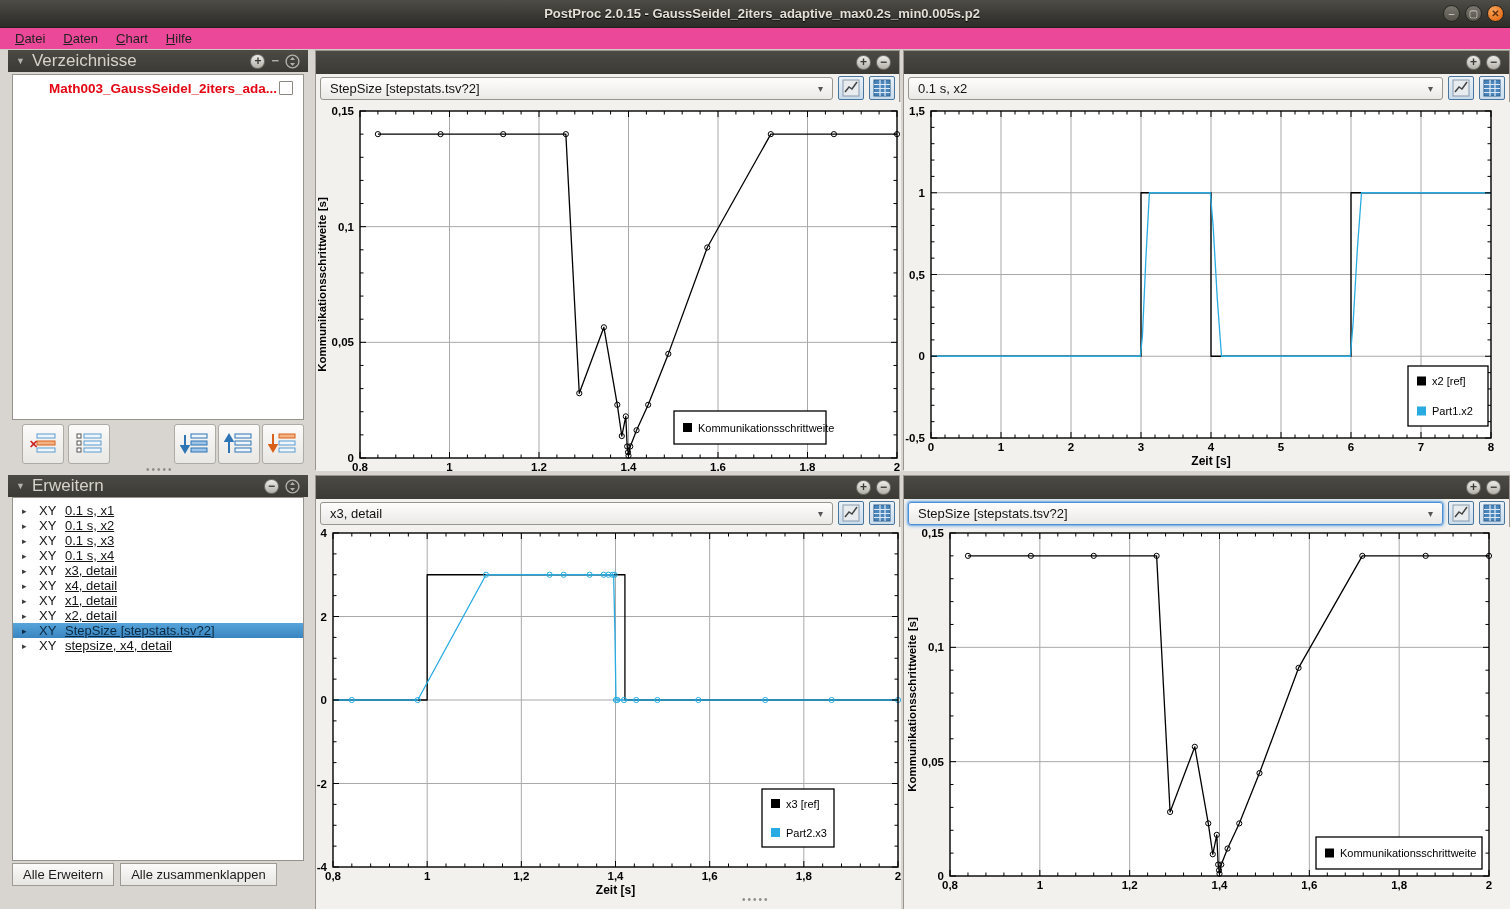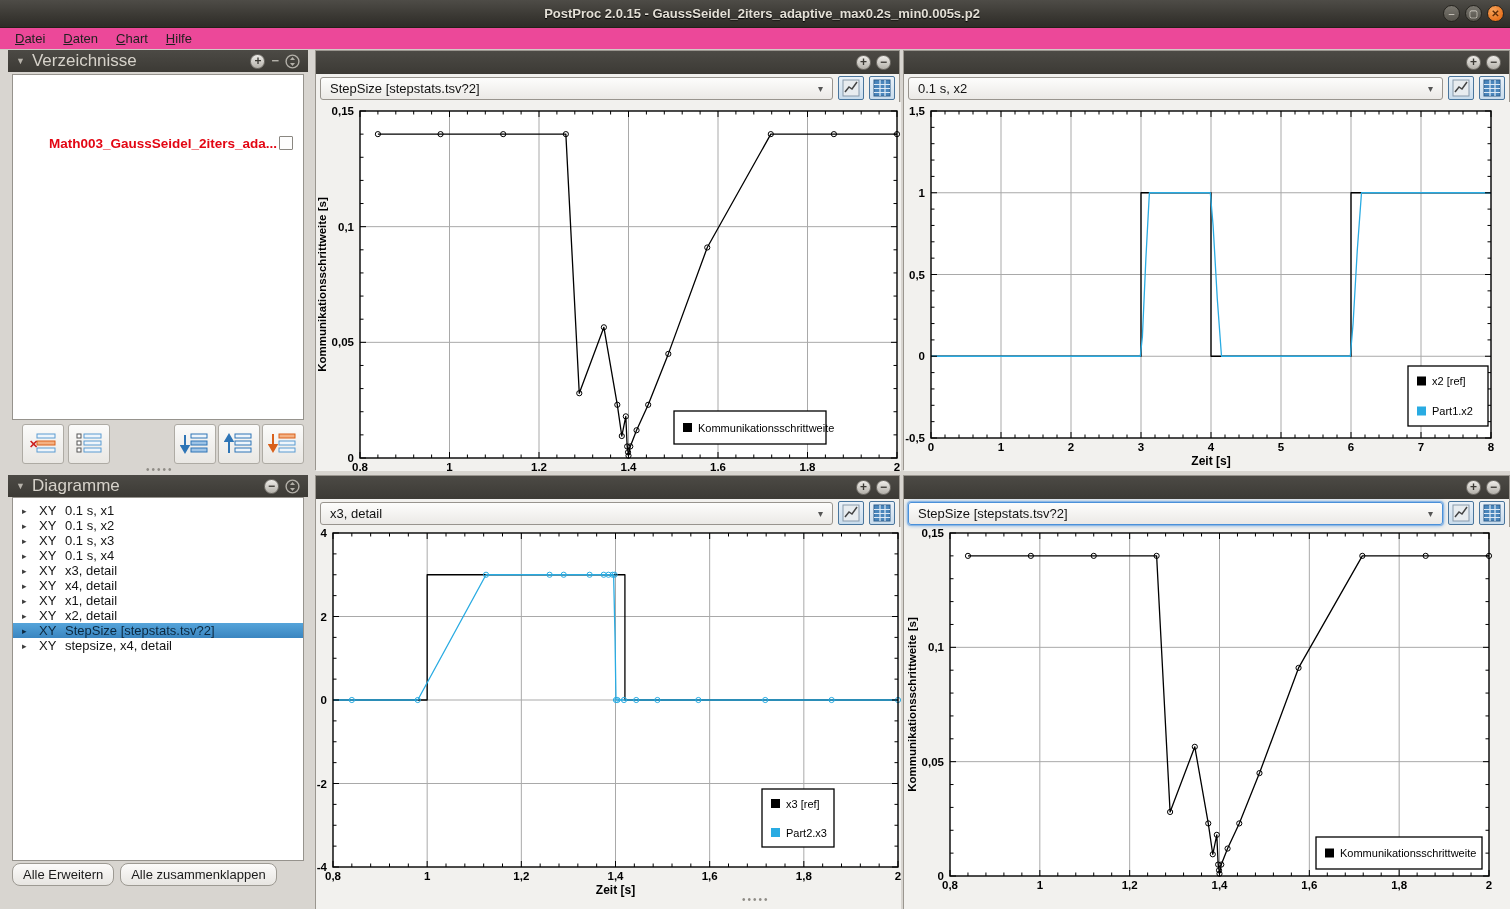--- a/index.html
+++ b/index.html
@@ -49,44 +49,44 @@
     background:linear-gradient(#efede9,#b3b0a9); border:1px solid #75726c;
     color:#3b3934; font-size:12px; font-weight:bold; line-height:12px; text-align:center;
   }
   .flat-minus { color:#b3b0a9; font-size:13px; font-weight:bold; line-height:14px; }
   .detach-btn { width:15px; height:15px; }
   .panel-body {
     position:absolute; left:4px; right:4px; background:#fff;
     border:1px solid #96938d;
   }
   
-  .vrow { display:flex; align-items:flex-start; padding:18px 10px 0 36px;margin-top:43px; }
+  .vrow { display:flex; align-items:flex-start; padding:6px 10px 0 36px; }
   .vlabel { color:#e30613; font-weight:bold; font-size:13.5px; }
   .checkbox {
     margin-left:auto; width:14px; height:14px; background:#fdfdfd;
     border:1px solid #8a8781; border-radius:1px;
   }
   .tree-toolbar { position:absolute; left:0; right:0; bottom:2px; height:44px; }
   .tbtn {
     position:absolute; top:2px; width:42px; height:40px;
     background:linear-gradient(#fbfbfa,#e9e7e3); border:1px solid #aeaba4; border-radius:3px;
     display:flex; align-items:center; justify-content:center;
   }
   
   .dlist { position:absolute; left:4px; right:4px; top:22px; bottom:28px; background:#fff; border:1px solid #96938d; padding-top:5px; overflow:hidden; }
   .drow { display:flex; align-items:center; height:15px; font-size:13px; color:#141414; }
   .drow .tri { width:14px; padding-left:9px; color:#3c3c3c; font-size:9px; }
   .drow .dtype { width:38px; padding-left:12px; }
-  .drow .dlabel { white-space:nowrap; }
+  .drow .dlabel { white-space:nowrap;text-decoration:underline; }
   .drow.selected { background:linear-gradient(#55a4da,#3a85c0); color:#0c2940; }
   .drow.selected .tri { color:#0c2940; }
   .dbuttons { position:absolute; left:4px; bottom:3px; display:flex; gap:6px; }
   .pushbtn {
     height:23px; padding:2px 10px 3px 10px; font-size:13px; color:#1b1b1b;
-    background:linear-gradient(#fcfbfa,#e7e5e1); border:1px solid #9d9a93; border-radius:8px;
+    background:linear-gradient(#fcfbfa,#e7e5e1); border:1px solid #9d9a93; border-radius:0;
   }
   
   .chart-panel { position:absolute; background:#f2f1ee; border:1px solid #9a968f; }
   .chart-header {
     position:relative; height:23px; background:linear-gradient(#4c4a45,#3c3a35);
     display:flex; align-items:center; justify-content:flex-end; gap:5px; padding:0 8px;
   }
   .chart-controls { height:28px; display:flex; align-items:center; gap:5px; padding:2px 4px; background:#f2f1ee; }
   .dd {
     flex:1; height:23px; display:flex; align-items:center; padding:0 9px;
@@ -190,21 +190,21 @@
         </svg>
       </div>
     </div>
   </div>
 
   <div class="dots" style="left:146px;top:467px;">•••••</div>
 
   <div class="panel" style="left:8px;top:475px;width:300px;height:414px;">
     <div class="panel-header">
       <span class="collapse-tri">▼</span>
-      <span class="panel-title">Diagramme</span>
+      <span class="panel-title">Erweitern</span>
       <span class="hicons">
         <span class="circle-btn"><span>−</span></span>
         <span class="detach-btn">
           <svg width="15" height="15" viewBox="0 0 15 15">
             <circle cx="7.5" cy="7.5" r="6.4" fill="none" stroke="#b3b0a9" stroke-width="1.4"></circle>
             <path d="M7.5 3 L10 6 L5 6 Z" fill="#b3b0a9"></path>
             <path d="M7.5 12 L5 9 L10 9 Z" fill="#b3b0a9"></path>
           </svg>
         </span>
       </span>

